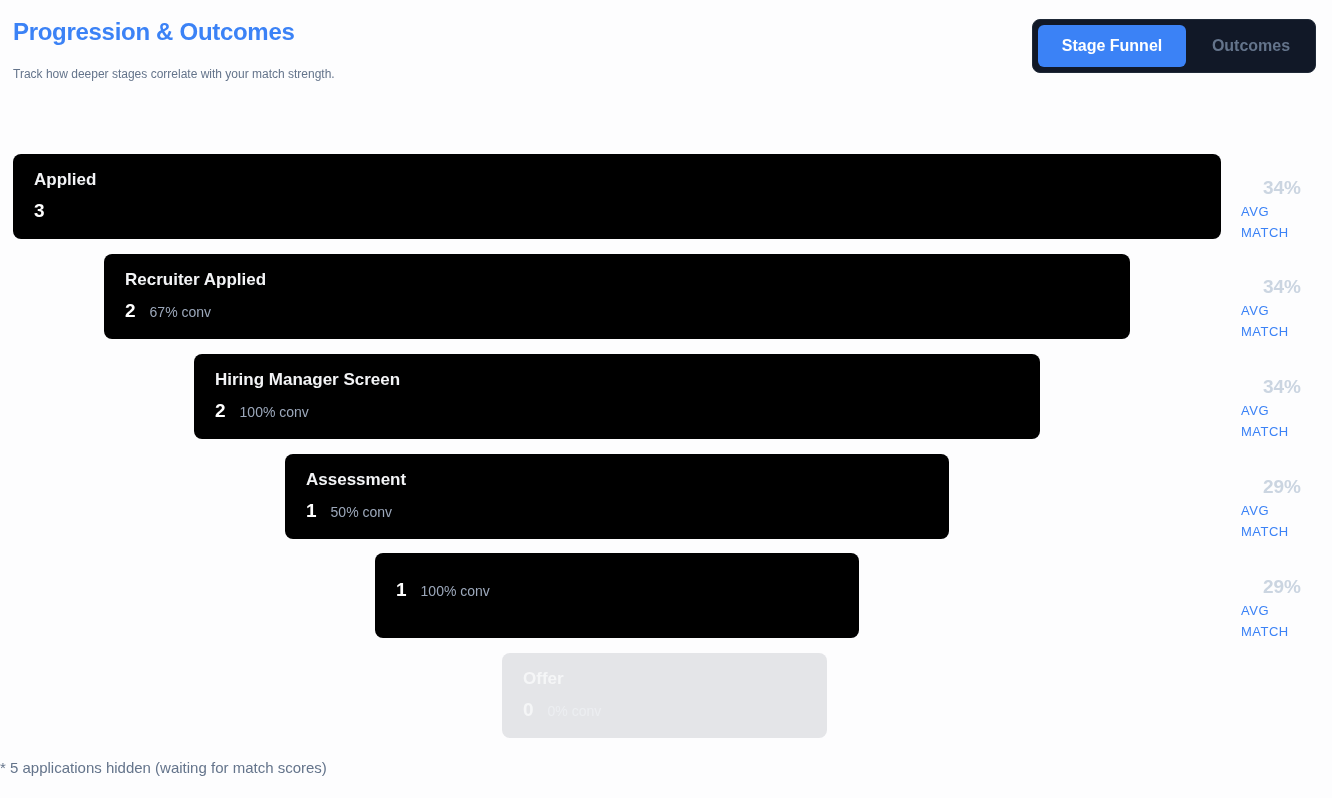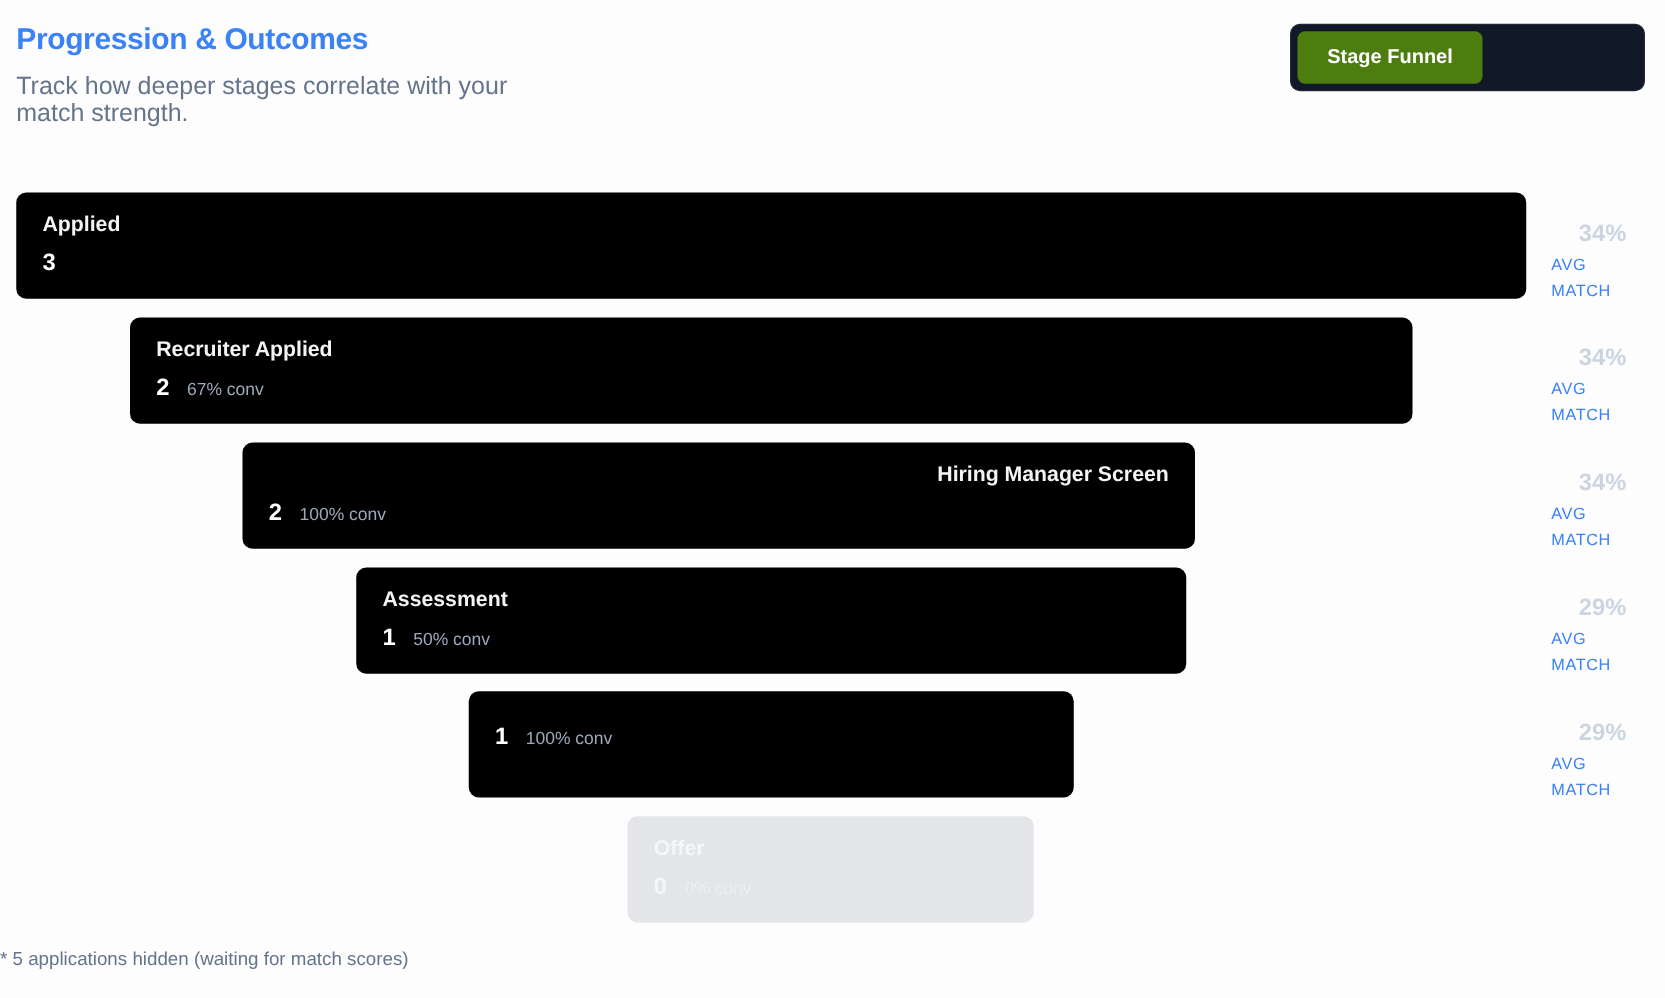--- a/index.html
+++ b/index.html
@@ -1,21 +1,21 @@
 <!DOCTYPE html>
 <html><head>
 <meta charset="utf-8">
 <style>
   html, body { margin:0; padding:0; background:#fdfdfe; }
   body { width:1332px; height:798px; position:relative; overflow:hidden; font-family:"Liberation Sans", sans-serif; }
   .title { position:absolute; left:13px; top:18px; font-size:24px; font-weight:700; color:#3b82f6; letter-spacing:-0.3px; }
-  .subtitle { position:absolute; left:13px; top:58px; width:450px; font-size:20px; line-height:22px; color:#64748b; }
+  .subtitle { position:absolute; left:13px; top:58px; width:450px; font-size:12px; line-height:32px; color:#64748b; }
   .toggle { position:absolute; left:1032px; top:19px; width:284px; height:54px; box-sizing:border-box; background:#111827; border:1px solid #1f2937; border-radius:8px; }
   .toggle .btn { position:absolute; top:5px; height:42px; line-height:42px; font-size:16px; font-weight:700; border-radius:6px; text-align:center; cursor:pointer; }
-  .toggle .btn.active { left:5px; width:148px; background:#4d7c0f; color:#ffffff; }
+  .toggle .btn.active { left:5px; width:148px; background:#3b82f6; color:#ffffff; }
   .toggle .btn.inactive { left:158px; width:120px; color:#64748b; }
   .bar { position:absolute; top:0; height:85px; border-radius:8px; background:#000000; box-sizing:border-box; padding:16px 21px 0 21px; cursor:pointer; }
   .bar.dim { background:#e4e5e8; }
   .bar .label { font-size:17px; font-weight:700; color:#f3f4f6; line-height:20px; }
   .bar .countline { margin-top:10px; display:flex; align-items:baseline; }
   .bar .count { font-size:19px; font-weight:700; color:#ffffff; }
   .bar .conv { margin-left:14px; font-size:14px; color:#9ca8bb; }
   .bar.dim .label, .bar.dim .count { color:#f5f6f7; }
   .bar.dim .conv { color:#eceef1; }
   .metric { position:absolute; left:1241px; width:70px; }
@@ -24,20 +24,21 @@
   .footnote { position:absolute; left:0; width:1332px; top:759px; font-size:15px; color:#64748b; }
 </style>
 </head>
 <body>
 
 <div class="title">Progression &amp; Outcomes</div>
 <div class="subtitle">Track how deeper stages correlate with your match strength.</div>
 
 <div class="toggle">
   <div class="btn active">Stage Funnel</div>
+  <div class="btn inactive">Outcomes</div>
 </div>
 
 <div class="bar" style="left:13px; top:154px; width:1208px;">
   <div class="label">Applied</div>
   <div class="countline">
     <span class="count">3</span>
     <span class="conv"></span>
   </div>
 </div>
 <div class="metric" style="top:165px;">
@@ -50,21 +51,21 @@
   <div class="countline">
     <span class="count">2</span>
     <span class="conv">67% conv</span>
   </div>
 </div>
 <div class="metric" style="top:264px;">
   <div class="pct">34%</div>
   <div class="cap">AVG MATCH</div>
 </div>
 
-<div class="bar" style="left:194px; top:354px; width:762px;text-align:right;">
+<div class="bar" style="left:194px; top:354px; width:846px;">
   <div class="label">Hiring Manager Screen</div>
   <div class="countline">
     <span class="count">2</span>
     <span class="conv">100% conv</span>
   </div>
 </div>
 <div class="metric" style="top:364px;">
   <div class="pct">34%</div>
   <div class="cap">AVG MATCH</div>
 </div>

